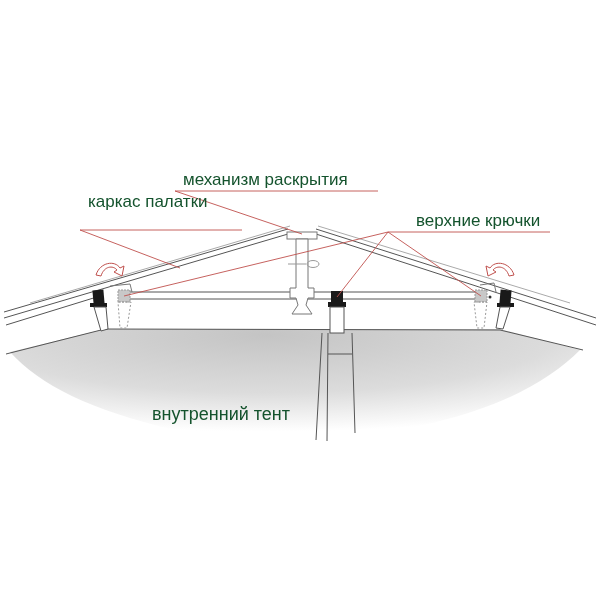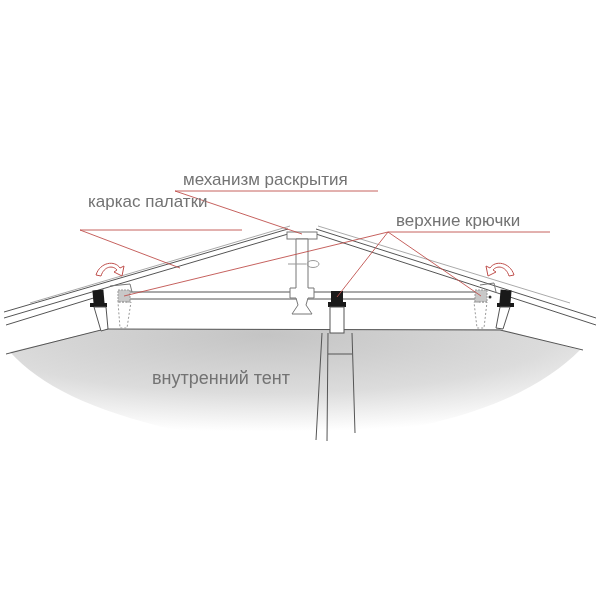--- a/index.html
+++ b/index.html
@@ -1,19 +1,19 @@
 <!DOCTYPE html>
 <html><head>
   <meta charset="utf-8">
   <style>
     html, body { margin: 0; padding: 0; background: #ffffff; }
     body { width: 600px; height: 600px; position: relative; overflow: hidden; font-family: "Liberation Sans", sans-serif; }
     #diagram { position: absolute; left: 0; top: 0; width: 600px; height: 600px; }
-    .label { position: absolute; color: #737373; font-family: "Liberation Sans", sans-serif; font-size: 17px; line-height: 20px; white-space: nowrap; }
-    .label.big { font-size: 18px; }
+    .label { position: absolute; color: #14532d; font-family: "Liberation Sans", sans-serif; font-size: 17px; line-height: 20px; white-space: nowrap; }
+    .label.big { font-size: 18px; margin-top: 36px; }
   </style>
 </head>
 <body>
 
 <svg id="diagram" viewBox="0 0 600 600" xmlns="http://www.w3.org/2000/svg">
   <defs>
     <radialGradient id="tentGrad" cx="0.45" cy="0.05" r="0.85">
       <stop offset="0" stop-color="#c4c4c4"></stop>
       <stop offset="0.6" stop-color="#dcdcdc"></stop>
       <stop offset="1" stop-color="#ffffff"></stop>
@@ -94,14 +94,14 @@
     <line x1="80" y1="230" x2="180" y2="268"></line>
     <line x1="388" y1="232" x2="550" y2="232"></line>
     <line x1="388" y1="232" x2="124" y2="296"></line>
     <line x1="388" y1="232" x2="337" y2="297"></line>
     <line x1="388" y1="232" x2="481" y2="296"></line>
   </g>
 </svg>
 
 <div class="label" style="left:183px; top:170px;">механизм раскрытия</div>
 <div class="label" style="left:88px; top:192px;">каркас палатки</div>
-<div class="label" style="left:396px; top:211px;">верхние крючки</div>
+<div class="label" style="left:416px; top:211px;">верхние крючки</div>
 <div class="label big" style="left:152px; top:368px;">внутренний тент</div>
 
 </body></html>

